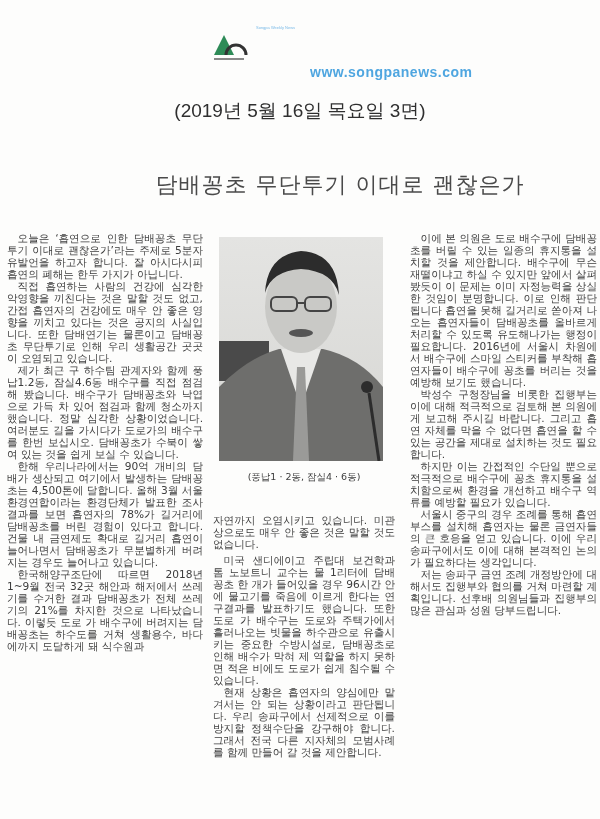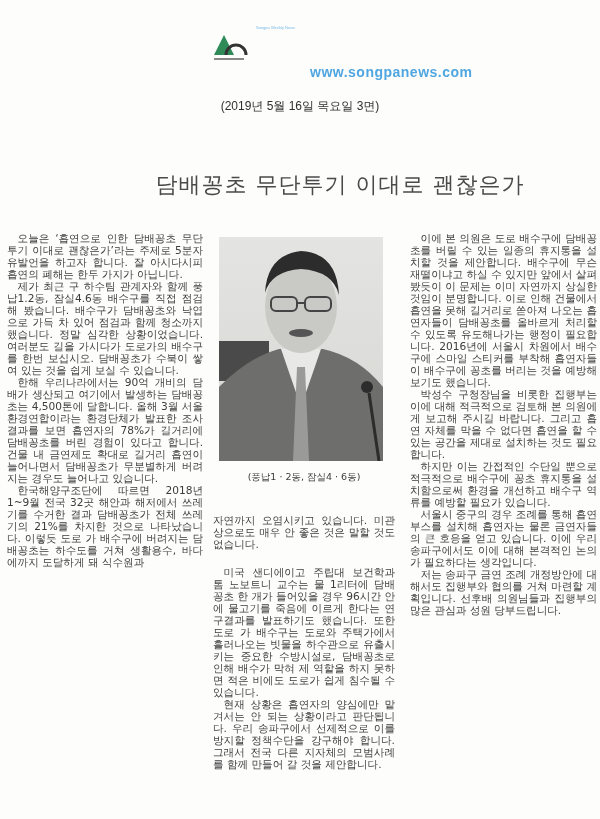--- a/index.html
+++ b/index.html
@@ -22,21 +22,21 @@
     font-size: 14px; font-weight: bold; color: #4fa6e0; letter-spacing: 0.5px;
     font-family: "Liberation Sans", sans-serif;
     margin-left: 40px;
   }
   .tiny-tag {
     position: absolute; left: 44px; top: -2px; font-size: 4px; color: #7bbbe8;
     font-family: "Liberation Sans", sans-serif;
   }
   .dateline {
     position: absolute; left: 0; width: 600px; top: 98px; text-align: center;
-    font-size: 12px; color: #2f2f2f; font-family: "Liberation Sans", sans-serif;
+    font-size: 19px; color: #2f2f2f; font-family: "Liberation Sans", sans-serif;
   }
   .headline {
     position: absolute; left: 0; width: 600px; top: 170px; text-align: center;
     font-size: 22px; color: #4a4a4a; letter-spacing: 1px;
     font-family: "DejaVu Serif", serif;
     padding-left: 40px;
   }
   .col {
     position: absolute; top: 230px;
     font-size: 10.6px; line-height: 12px; color: #3c3c3c;
@@ -69,20 +69,21 @@
   <span class="tiny-tag">Songpa Weekly News</span>
   <div class="paper-url">www.songpanews.com</div>
 </div>
 
 <div class="dateline">(2019년 5월 16일 목요일 3면)</div>
 
 <h1 class="headline" style="margin:0;font-weight:normal;">담배꽁초 무단투기 이대로 괜찮은가</h1>
 
 <div class="col col-left">
   <p>오늘은 ‘흡연으로 인한 담배꽁초 무단투기 이대로 괜찮은가’라는 주제로 5분자유발언을 하고자 합니다. 잘 아시다시피 흡연의 폐해는 한두 가지가 아닙니다.</p>
+  <p>직접 흡연하는 사람의 건강에 심각한 악영향을 끼친다는 것은 말할 것도 없고, 간접 흡연자의 건강에도 매우 안 좋은 영향을 끼치고 있다는 것은 공지의 사실입니다. 또한 담배연기는 물론이고 담배꽁초 무단투기로 인해 우리 생활공간 곳곳이 오염되고 있습니다.</p>
   <p>제가 최근 구 하수팀 관계자와 함께 풍납1.2동, 잠실4.6동 배수구를 직접 점검해 봤습니다. 배수구가 담배꽁초와 낙엽으로 가득 차 있어 점검과 함께 청소까지 했습니다. 정말 심각한 상황이었습니다. 여러분도 길을 가시다가 도로가의 배수구를 한번 보십시오. 담배꽁초가 수북이 쌓여 있는 것을 쉽게 보실 수 있습니다.</p>
   <p>한해 우리나라에서는 90억 개비의 담배가 생산되고 여기에서 발생하는 담배꽁초는 4,500톤에 달합니다. 올해 3월 서울환경연합이라는 환경단체가 발표한 조사결과를 보면 흡연자의 78%가 길거리에 담배꽁초를 버린 경험이 있다고 합니다. 건물 내 금연제도 확대로 길거리 흡연이 늘어나면서 담배꽁초가 무분별하게 버려지는 경우도 늘어나고 있습니다.</p>
   <p>한국해양구조단에 따르면 2018년 1~9월 전국 32곳 해안과 해저에서 쓰레기를 수거한 결과 담배꽁초가 전체 쓰레기의 21%를 차지한 것으로 나타났습니다. 이렇듯 도로 가 배수구에 버려지는 담배꽁초는 하수도를 거쳐 생활용수, 바다에까지 도달하게 돼 식수원과</p>
 </div>
 
 <div class="photo">
   <svg width="164" height="224" viewBox="0 0 164 224">
     <rect x="0" y="104" width="50" height="40" fill="#4a4a4a"></rect>
     <path d="M0,224 L0,150 Q30,120 60,112 L104,112 Q140,120 164,150 L164,224 Z" fill="#6e6e6c"></path>
     <path d="M62,112 L82,170 L102,112 Z" fill="#e8e8e6"></path>
@@ -96,23 +97,23 @@
     <circle cx="148" cy="150" r="6" fill="#2c2c2c"></circle>
     <line x1="150" y1="156" x2="160" y2="224" stroke="#2c2c2c" stroke-width="3"></line>
   </svg>
 </div>
 <div class="caption">
   <div>(풍납1 · 2동, 잠실4 · 6동)</div>
 </div>
 
 <div class="col col-mid">
   <p style="text-indent:0">자연까지 오염시키고 있습니다. 미관상으로도 매우 안 좋은 것은 말할 것도 없습니다.</p>
-  <p style="margin-top:16px">미국 샌디에이고 주립대 보건학과 톰 노보트니 교수는 물 1리터에 담배꽁초 한 개가 들어있을 경우 96시간 안에 물고기를 죽음에 이르게 한다는 연구결과를 발표하기도 했습니다. 또한 도로 가 배수구는 도로와 주택가에서 흘러나오는 빗물을 하수관으로 유출시키는 중요한 수방시설로, 담배꽁초로 인해 배수가 막혀 제 역할을 하지 못하면 적은 비에도 도로가 쉽게 침수될 수 있습니다.</p>
+  <p style="margin-top:4px">미국 샌디에이고 주립대 보건학과 톰 노보트니 교수는 물 1리터에 담배꽁초 한 개가 들어있을 경우 96시간 안에 물고기를 죽음에 이르게 한다는 연구결과를 발표하기도 했습니다. 또한 도로 가 배수구는 도로와 주택가에서 흘러나오는 빗물을 하수관으로 유출시키는 중요한 수방시설로, 담배꽁초로 인해 배수가 막혀 제 역할을 하지 못하면 적은 비에도 도로가 쉽게 침수될 수 있습니다.</p>
   <p>현재 상황은 흡연자의 양심에만 맡겨서는 안 되는 상황이라고 판단됩니다. 우리 송파구에서 선제적으로 이를 방지할 정책수단을 강구해야 합니다. 그래서 전국 다른 지자체의 모범사례를 함께 만들어 갈 것을 제안합니다.</p>
 </div>
 
 <div class="col col-right">
-  <p>이에 본 의원은 도로 배수구에 담배꽁초를 버릴 수 있는 일종의 휴지통을 설치할 것을 제안합니다. 배수구에 무슨 재떨이냐고 하실 수 있지만 앞에서 살펴봤듯이 이 문제는 이미 자연까지 상실한 것임이 분명합니다. 이로 인해 건물에서 흡연을 못해 길거리로 쏟아져 나오는 흡연자들이 담배꽁초를 올바르게 처리할 수 있도록 유도해나가는 행정이 필요합니다. 2016년에 서울시 차원에서 배수구에 스마일 스티커를 부착해 흡연자들이 배수구에 꽁초를 버리는 것을 예방해 보기도 했습니다.</p>
+  <p>이에 본 의원은 도로 배수구에 담배꽁초를 버릴 수 있는 일종의 휴지통을 설치할 것을 제안합니다. 배수구에 무슨 재떨이냐고 하실 수 있지만 앞에서 살펴봤듯이 이 문제는 이미 자정능력을 상실한 것임이 분명합니다. 이로 인해 판단됩니다 흡연을 못해 길거리로 쏟아져 나오는 흡연자들이 담배꽁초를 올바르게 처리할 수 있도록 유도해나가는 행정이 필요합니다. 2016년에 서울시 차원에서 배수구에 스마일 스티커를 부착해 흡연자들이 배수구에 꽁초를 버리는 것을 예방해 보기도 했습니다.</p>
   <p>박성수 구청장님을 비롯한 집행부는 이에 대해 적극적으로 검토해 본 의원에게 보고해 주시길 바랍니다. 그리고 흡연 자체를 막을 수 없다면 흡연을 할 수 있는 공간을 제대로 설치하는 것도 필요합니다.</p>
   <p>하지만 이는 간접적인 수단일 뿐으로 적극적으로 배수구에 꽁초 휴지통을 설치함으로써 환경을 개선하고 배수구 역류를 예방할 필요가 있습니다.</p>
   <p>서울시 중구의 경우 조례를 통해 흡연부스를 설치해 흡연자는 물론 금연자들의 큰 호응을 얻고 있습니다. 이에 우리 송파구에서도 이에 대해 본격적인 논의가 필요하다는 생각입니다.</p>
   <p>저는 송파구 금연 조례 개정방안에 대해서도 집행부와 협의를 거쳐 마련할 계획입니다. 선후배 의원님들과 집행부의 많은 관심과 성원 당부드립니다.</p>
 </div>
 
 </body></html>

